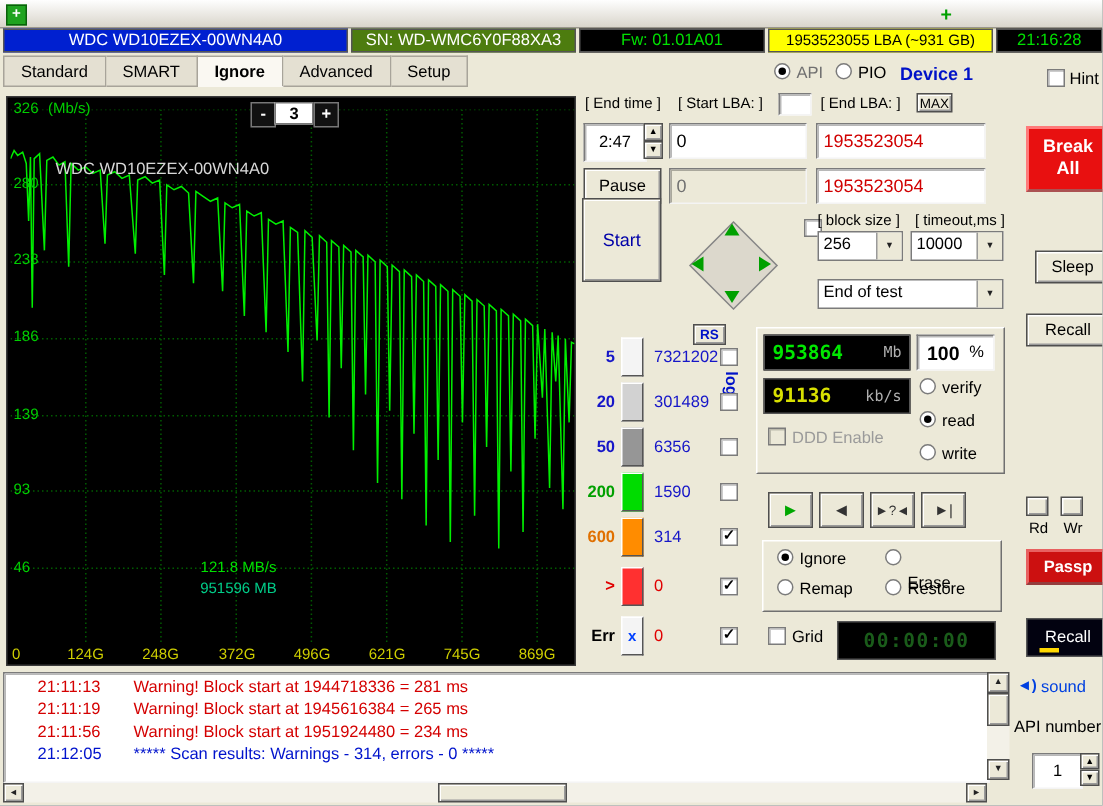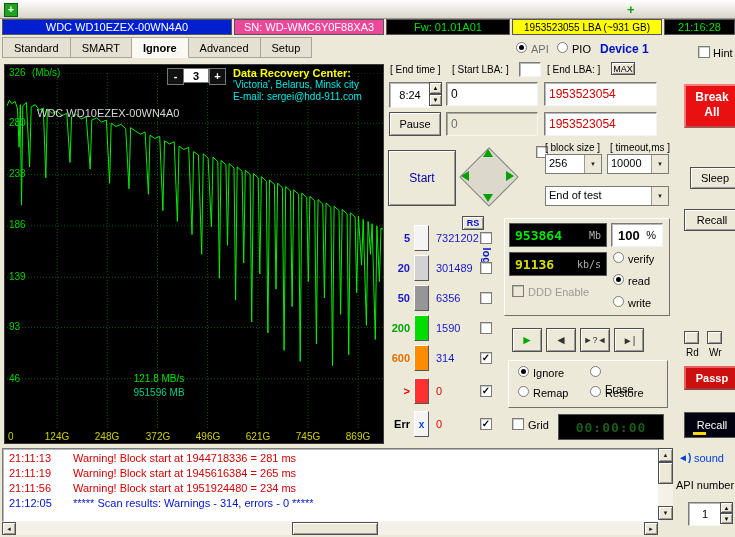--- a/index.html
+++ b/index.html
@@ -48,39 +48,39 @@
   .legrow .rlabel{position:absolute;left:0;top:7px;width:22px;text-align:right;font-weight:bold;font-size:11px;}
   .legrow .block{position:absolute;left:26px;top:0;width:15px;height:26px;border:1px solid;border-color:#fff #555 #555 #fff;
        box-sizing:border-box;display:flex;align-items:center;justify-content:center;font-weight:bold;color:#0040ff;font-size:10px;}
   .legrow .block.err{background:#f4f4f4;}
   .legrow .rcount{position:absolute;left:48px;top:7px;font-size:11px;}
   .legrow .checkbox{position:absolute;left:92px;top:7px;}
   
   .tri{position:absolute;width:0;height:0;}
   
   .logline{position:absolute;left:6px;white-space:nowrap;font-size:11px;}
-  .logline .t{display:inline-block;width:64px;}
+  .logline .t{display:inline-block;width:64px;margin-left:16px;}
   
   .sbbtn{background:#ece9d8;border:1px solid #4f4f4f;box-shadow:inset 1px 1px 0 #fff,inset -1px -1px 0 #9a9a9a;
        display:flex;align-items:center;justify-content:center;font-size:6px;color:#222;box-sizing:border-box;}
   .sbtrack{background:#f3f1e8;}
   .vertical-text{writing-mode:vertical-rl;}
 </style>
 </head>
 <body>
 
 <div id="win">
 
   <div class="abs titlebar">
     <span class="abs appicon">+</span>
     <span class="abs trayplus">+</span>
   </div>
 
   <div class="abs hbox" style="left:2px;width:230px;background:#0020d0;color:#fff;">WDC WD10EZEX-00WN4A0</div>
-  <div class="abs hbox" style="left:234px;width:150px;background:#ec4899;color:#fff;">SN: WD-WMC6Y0F88XA3</div>
+  <div class="abs hbox" style="left:234px;width:150px;background:#4d7c0f;color:#fff;">SN: WD-WMC6Y0F88XA3</div>
   <div class="abs hbox" style="left:386px;width:124px;background:#000;color:#00e000;">Fw: 01.01A01</div>
   <div class="abs hbox" style="left:512px;width:150px;background:#ffff00;color:#000;font-size:10px;">1953523055 LBA (~931 GB)</div>
   <div class="abs hbox" style="left:664px;width:71px;background:#000;color:#00e000;">21:16:28</div>
 
   <div class="tabrow abs">
     <span class="tab">Standard</span>
     <span class="tab">SMART</span>
     <span class="tab active">Ignore</span>
     <span class="tab">Advanced</span>
     <span class="tab">Setup</span>
@@ -125,47 +125,42 @@
     <span class="xl" style="left:37px;">124G</span>
     <span class="xl" style="left:87px;">248G</span>
     <span class="xl" style="left:138px;">372G</span>
     <span class="xl" style="left:188px;">496G</span>
     <span class="xl" style="left:238px;">621G</span>
     <span class="xl" style="left:288px;">745G</span>
     <span class="xl" style="left:338px;">869G</span>
     <span class="scalebtn abs" style="left:162px;top:3px;">-</span>
     <span class="abs" style="left:178px;top:3px;width:24px;height:13px;background:#fff;border:1px solid #777;font-weight:bold;display:flex;align-items:center;justify-content:center;">3</span>
     <span class="scalebtn abs" style="left:204px;top:3px;">+</span>
-    <div class="abs" style="left:228px;top:2px;line-height:12px;">
-      <div style="color:#ffff00;font-weight:bold;font-size:11px;">Data Recovery Center:</div>
-      <div style="color:#00e8e8;font-size:10px;">'Victoria', Belarus, Minsk city</div>
-      <div style="color:#00e8e8;font-size:10px;">E-mail: sergei@hdd-911.com</div>
-    </div>
     <span class="abs" style="left:32px;top:42px;color:#d8d8d8;">WDC WD10EZEX-00WN4A0</span>
     <span class="abs" style="left:104px;top:308px;width:100px;text-align:center;color:#00e000;font-size:10px;">121.8 MB/s</span>
     <span class="abs" style="left:104px;top:322px;width:100px;text-align:center;color:#00cc88;font-size:10px;">951596 MB</span>
   </div>
 
   <span class="abs" style="left:390px;top:64px;font-size:10px;">[ End time ]</span>
   <span class="abs" style="left:452px;top:64px;font-size:10px;">[ Start LBA: ]</span>
   <span class="abs sunken" style="left:519px;top:62px;width:18px;height:13px;font-size:10px;padding-left:2px;"></span>
   <span class="abs" style="left:547px;top:64px;font-size:10px;">[ End LBA: ]</span>
   <span class="abs btn" style="left:611px;top:62px;width:24px;height:13px;font-size:9px;">MAX</span>
 
-  <span class="abs sunken" style="left:389px;top:82px;width:40px;height:24px;display:flex;align-items:center;justify-content:center;">8:24</span>
+  <span class="abs sunken" style="left:389px;top:82px;width:40px;height:24px;display:flex;align-items:center;justify-content:center;">2:47</span>
   <span class="abs btn" style="left:429px;top:82px;width:13px;height:12px;font-size:6px;">▲</span>
   <span class="abs btn" style="left:429px;top:94px;width:13px;height:12px;font-size:6px;">▼</span>
   <span class="abs sunken" style="left:446px;top:82px;width:92px;height:24px;display:flex;align-items:center;padding-left:4px;font-size:12px;box-sizing:border-box;">0</span>
   <span class="abs sunken" style="left:544px;top:82px;width:113px;height:24px;display:flex;align-items:center;padding-left:4px;font-size:12px;color:#d00000;box-sizing:border-box;">1953523054</span>
 
   <span class="abs btn" style="left:389px;top:112px;width:52px;height:24px;">Pause</span>
   <span class="abs sunken" style="left:446px;top:112px;width:92px;height:24px;display:flex;align-items:center;padding-left:4px;font-size:12px;background:#ece9d8;color:#707070;box-sizing:border-box;">0</span>
   <span class="abs sunken" style="left:544px;top:112px;width:113px;height:24px;display:flex;align-items:center;padding-left:4px;font-size:12px;color:#d00000;box-sizing:border-box;">1953523054</span>
 
-  <span class="abs btn" style="left:388px;top:150px;width:68px;height:56px;font-size:12px;color:#0000a8;">Start</span>
+  <span class="abs btn" style="left:388px;top:132px;width:53px;height:56px;font-size:12px;color:#0000a8;">Start</span>
 
   <div class="abs" style="left:450px;top:140px;width:76px;height:72px;">
     <div class="abs" style="left:18px;top:16px;width:40px;height:40px;background:#dcd8cc;border:1px solid #858585;transform:rotate(45deg);"></div>
     <span class="tri" style="left:33px;top:9px;border-left:5px solid transparent;border-right:5px solid transparent;border-bottom:8px solid #00a000;"></span>
     <span class="tri" style="left:33px;top:54px;border-left:5px solid transparent;border-right:5px solid transparent;border-top:8px solid #00a000;"></span>
     <span class="tri" style="left:11px;top:31px;border-top:5px solid transparent;border-bottom:5px solid transparent;border-right:8px solid #00a000;"></span>
     <span class="tri" style="left:56px;top:31px;border-top:5px solid transparent;border-bottom:5px solid transparent;border-left:8px solid #00a000;"></span>
   </div>
   <span class="abs checkbox" style="left:536px;top:146px;"></span>
 

